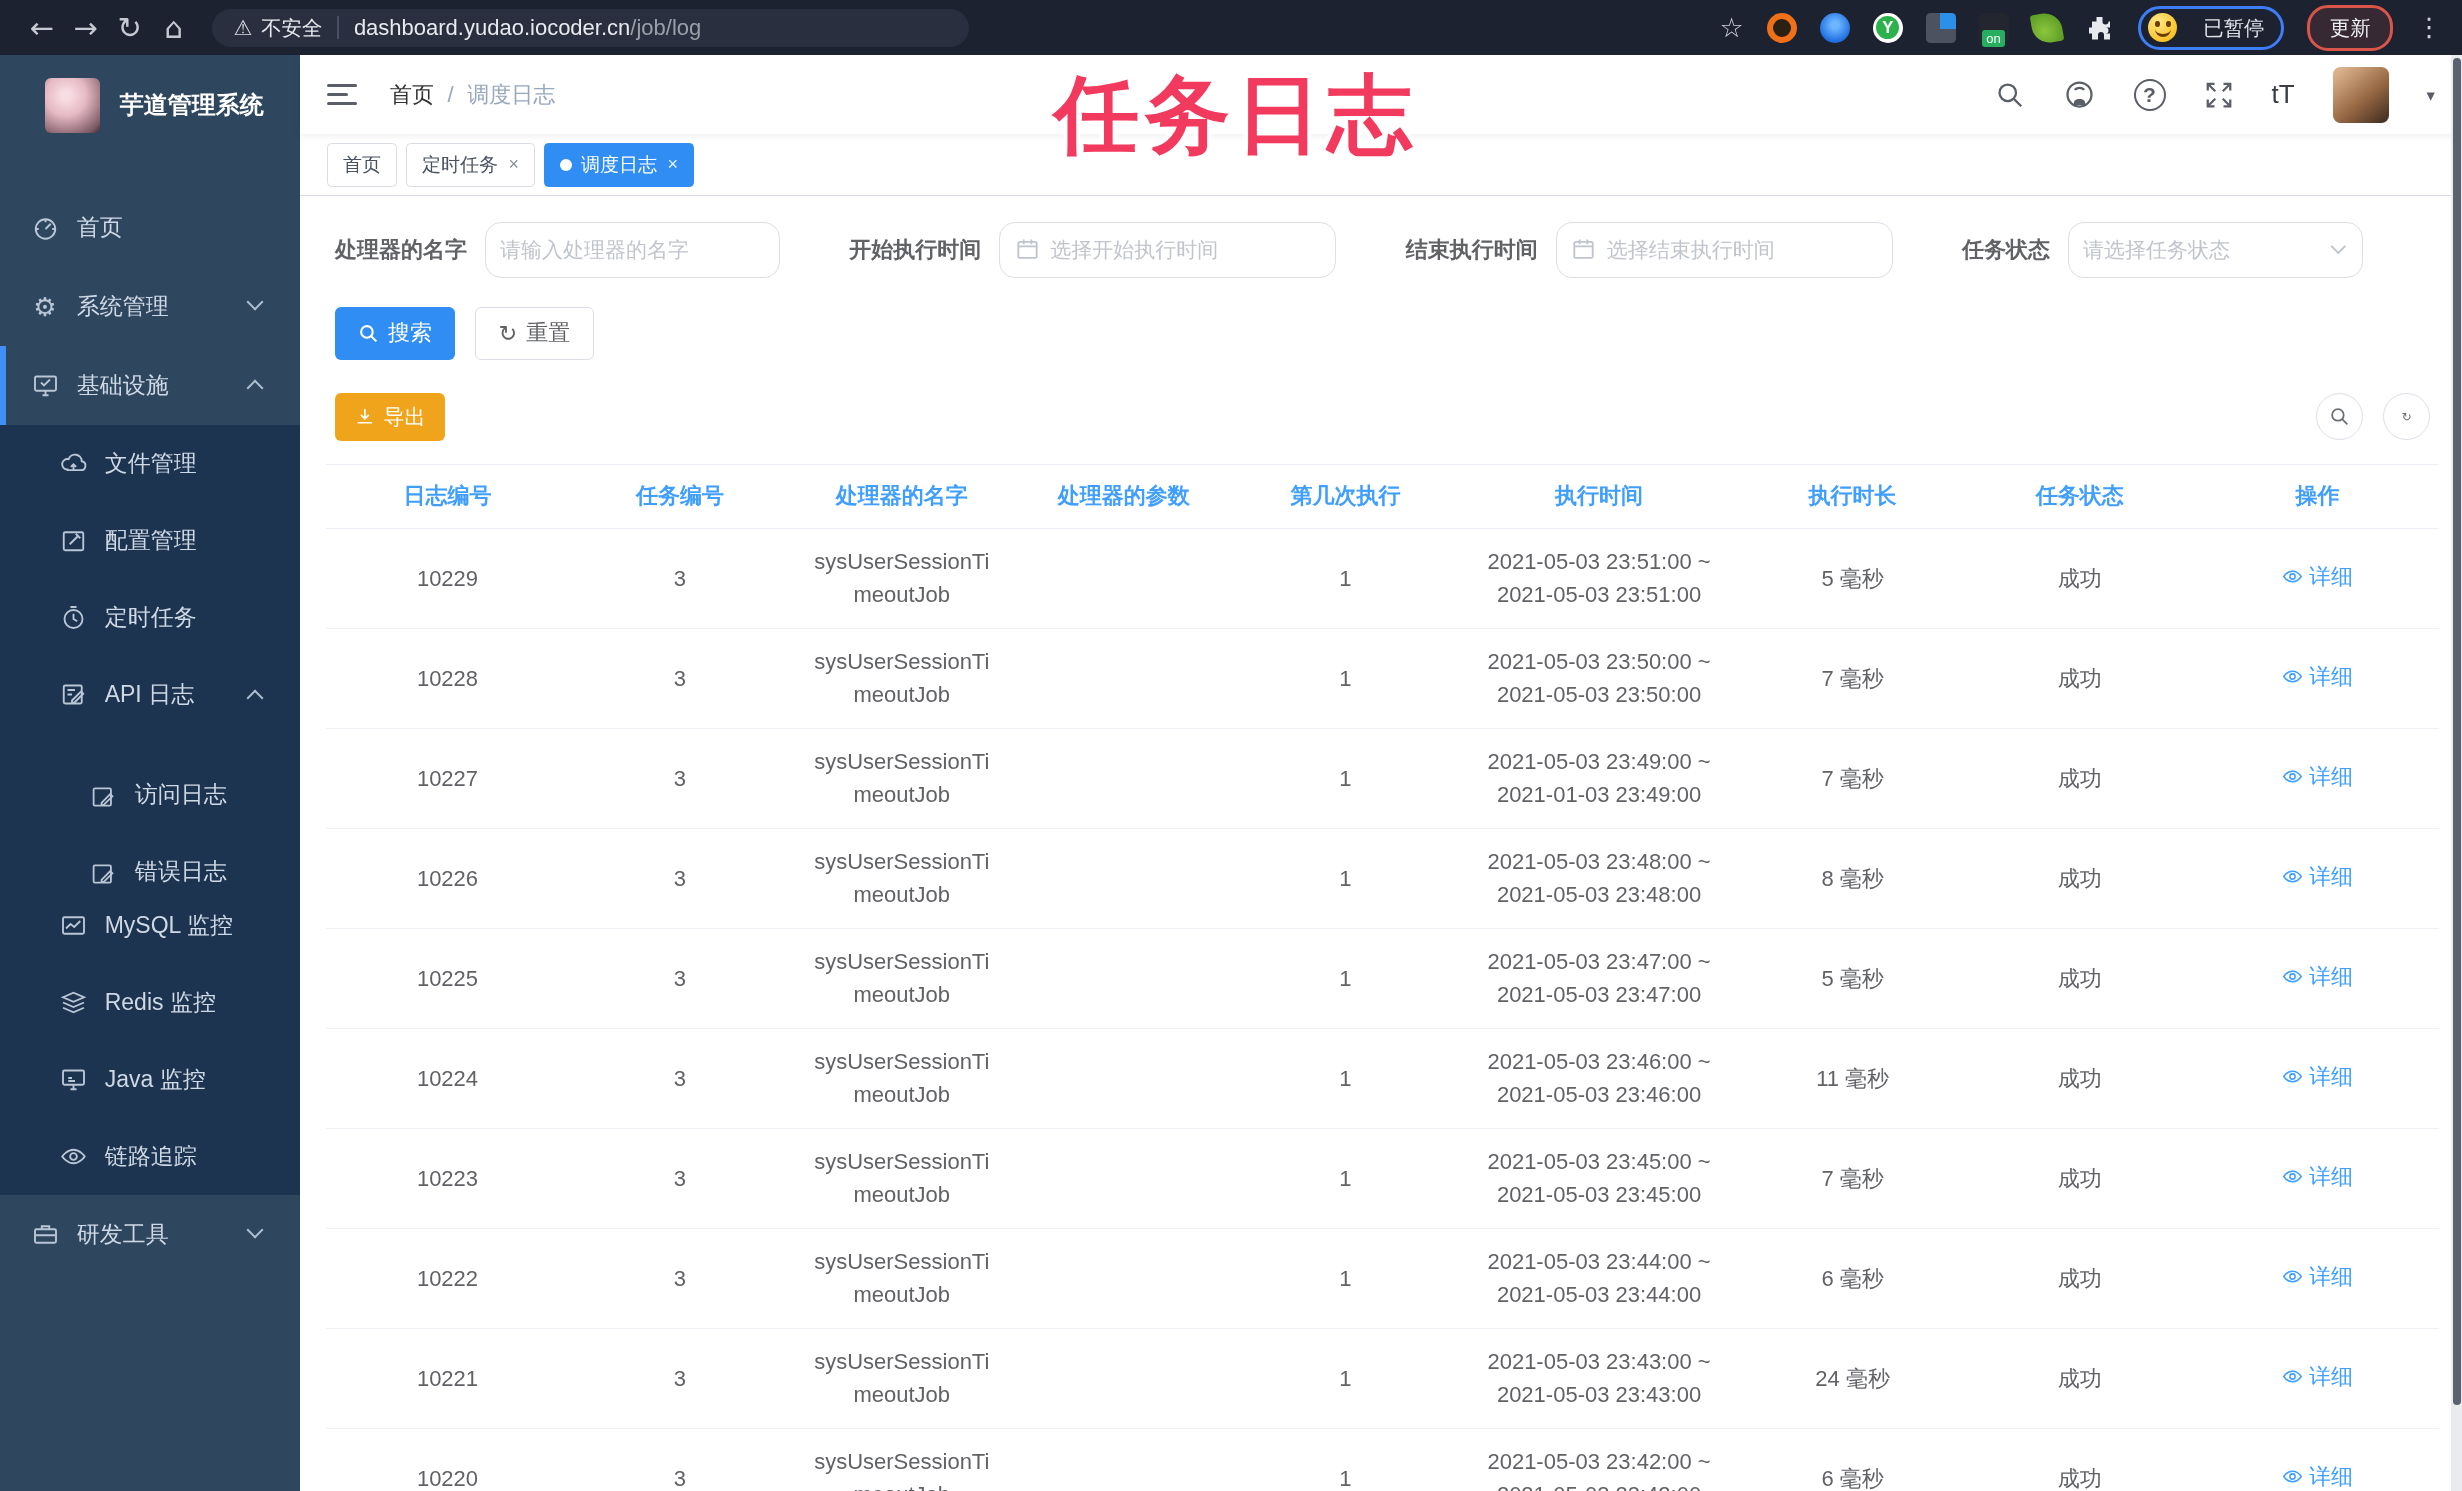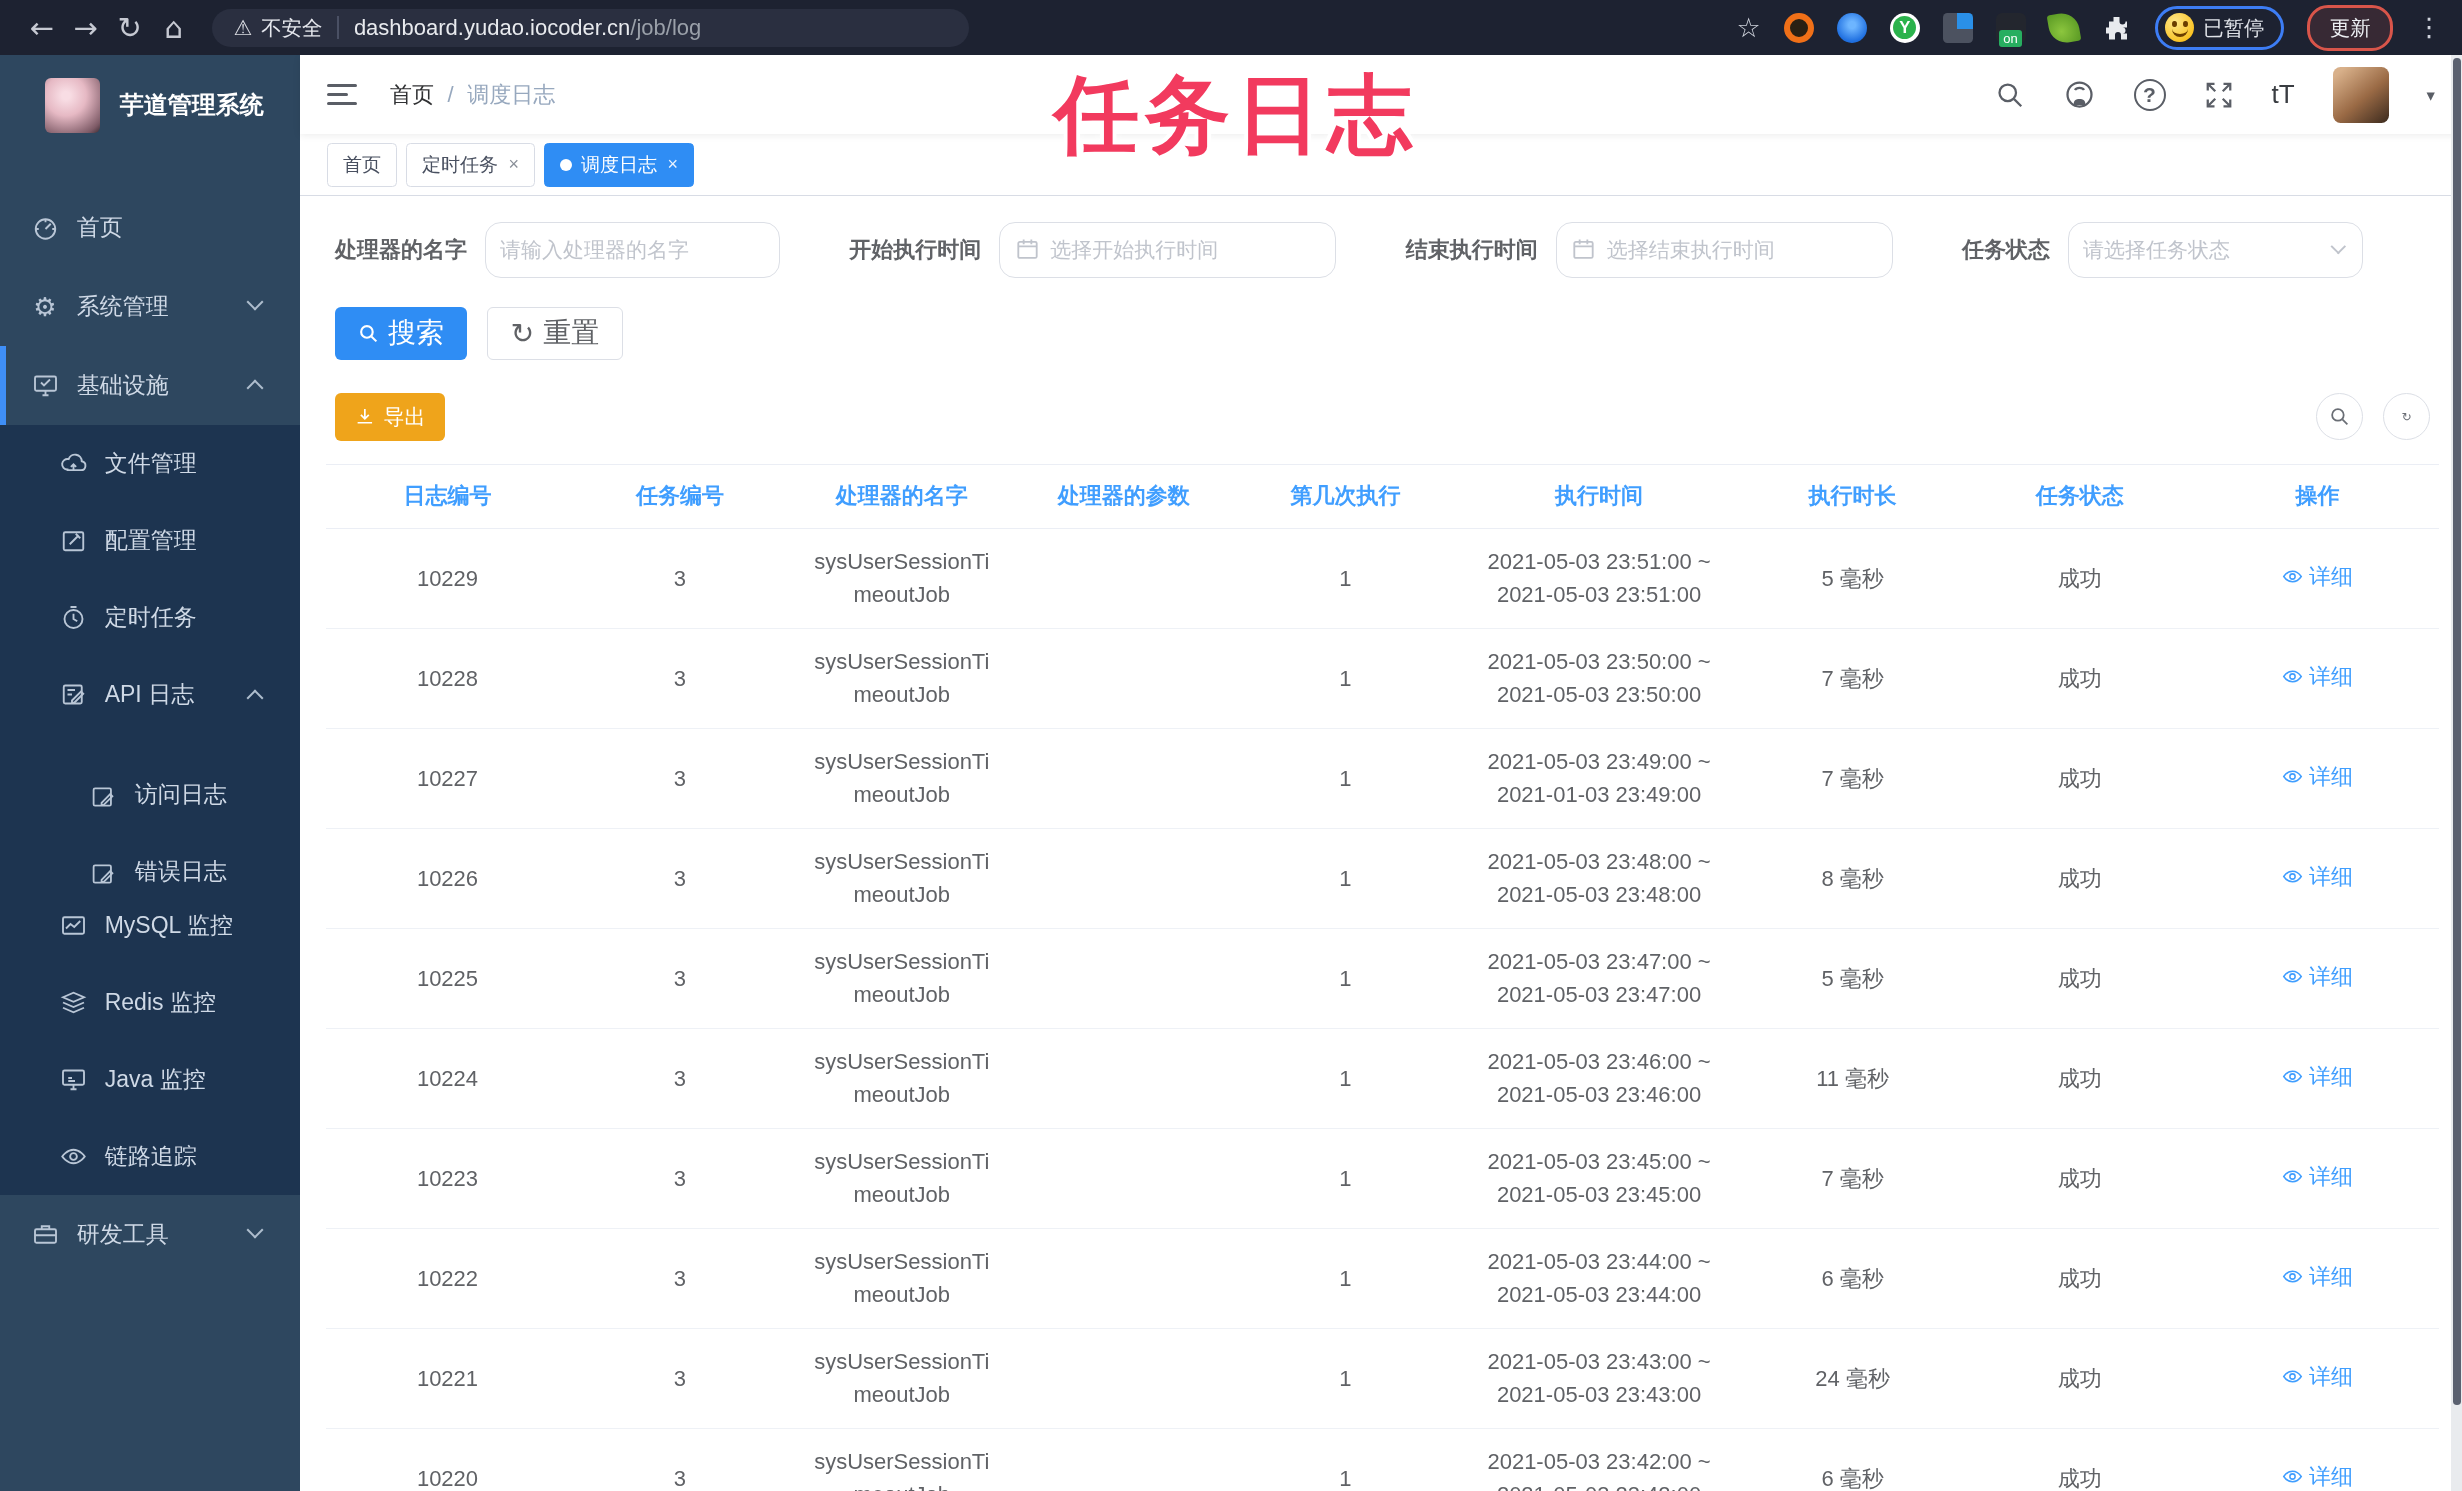--- a/index.html
+++ b/index.html
@@ -25,21 +25,21 @@
   .ext-pin { background:radial-gradient(circle at 50% 40%, #6db5ff 15%, #1f6fe0 70%); border-radius:50%; }
   .ext-y { background:#fff; border-radius:50%; display:flex; align-items:center; justify-content:center;
     color:#fff; font-size:16.7px; font-weight:bold; }
   .ext-y .yc { width:23px;height:23px;border-radius:50%;background:#2bb24c;display:flex;align-items:center;justify-content:center;}
   .ext-grid { background:linear-gradient(90deg,#4c5260 48%,transparent 48%),linear-gradient(0deg,#4c5260 48%,transparent 48%); background-color:#2a90e8; border-radius:4.5px; }
   .ext-on { background:#23262e; border-radius:6px; }
   .ext-on .on-badge { position:absolute; bottom:-4.5px; left:3px; background:#27ae60; color:#fff;
     font-size:13px; padding:0.8px 4.5px; border-radius:3px; }
   .ext-leaf { background:radial-gradient(circle at 40% 60%, #8cc63e, #4e8f1e); border-radius:3px 60% 3px 60%; transform:rotate(-10deg); }
   .ext-puzzle { display:flex; align-items:center; justify-content:center; }
-  .paused-pill { display:flex; align-items:center; gap:9px; border:3px solid #3d7df5;
+  .paused-pill { display:flex; align-items:center; gap:26px; border:3px solid #3d7df5;
     border-radius:26px; padding:4.5px 16.7px 4.5px 7.6px; }
   .emoji-face { width:29px;height:29px;border-radius:50%;background:radial-gradient(circle at 35% 30%,#ffe789,#f7b500);position:relative;}
   .emoji-face:before, .emoji-face:after { content:''; position:absolute; top:8.3px; width:4.5px; height:6px;
     border-radius:50%; background:#6b3e00; }
   .emoji-face:before { left:6.8px; } .emoji-face:after { right:6.8px; }
   .emoji-face i { position:absolute; left:6.8px; right:6.8px; bottom:5.3px; height:7.6px;
     border-bottom:3px solid #6b3e00; border-radius:0 0 9px 9px; display:block; }
   .paused-text { color:#dfe2e8; font-size:20.4px; }
   .update-btn { border:3px solid #d9554a; background:rgba(217,85,74,.14); color:#edf0f4;
     font-size:20.4px; border-radius:21px; padding:6px 19.7px; }
@@ -110,21 +110,21 @@
     color:#606266; padding:0 14px; outline:none; width:100%;
     font-family:"Liberation Sans","DejaVu Sans",sans-serif; }
   .finput input::placeholder { color:#c0c4cc; }
   .w390 { width:295px; } .w445 { width:337px; }
   .finput.with-ic input { padding-left:50px; }
   .finput .lead-ic { position:absolute; left:16.7px; top:16.7px; color:#c0c4cc; }
   .finput .sel-chev { position:absolute; right:19.7px; top:19.7px; width:10.6px; height:10.6px;
     border-right:2.3px solid #c0c4cc; border-bottom:2.3px solid #c0c4cc; transform:rotate(45deg); }
 
   .btn-row { margin-top:29px; display:flex; gap:19.7px; padding-left:9px; }
-  .btn { height:53px; border:none; border-radius:6px; font-size:28px; display:inline-flex;
+  .btn { height:53px; border:none; border-radius:6px; font-size:22px; display:inline-flex;
     align-items:center; justify-content:center; gap:9px; padding:0 23px; cursor:pointer;
     font-family:"Liberation Sans","DejaVu Sans",sans-serif; }
   .btn-primary { background:#2f8df4; color:#fff; }
   .btn-plain { background:#fff; border:1.5px solid #dcdfe6; color:#606266; }
   .glyph { font-family:"DejaVu Sans",sans-serif; }
 
   .export-row { margin-top:33px; display:flex; align-items:center; padding-left:9px; }
   .btn-warning { background:#efa41b; color:#fff; height:48px; font-size:21px; padding:0 19.7px; }
   .right-tools { margin-left:auto; display:flex; gap:19.7px; margin-right:9px; }
   .circle-btn { width:47px; height:47px; border-radius:50%; border:1.5px solid #dcdfe6;

